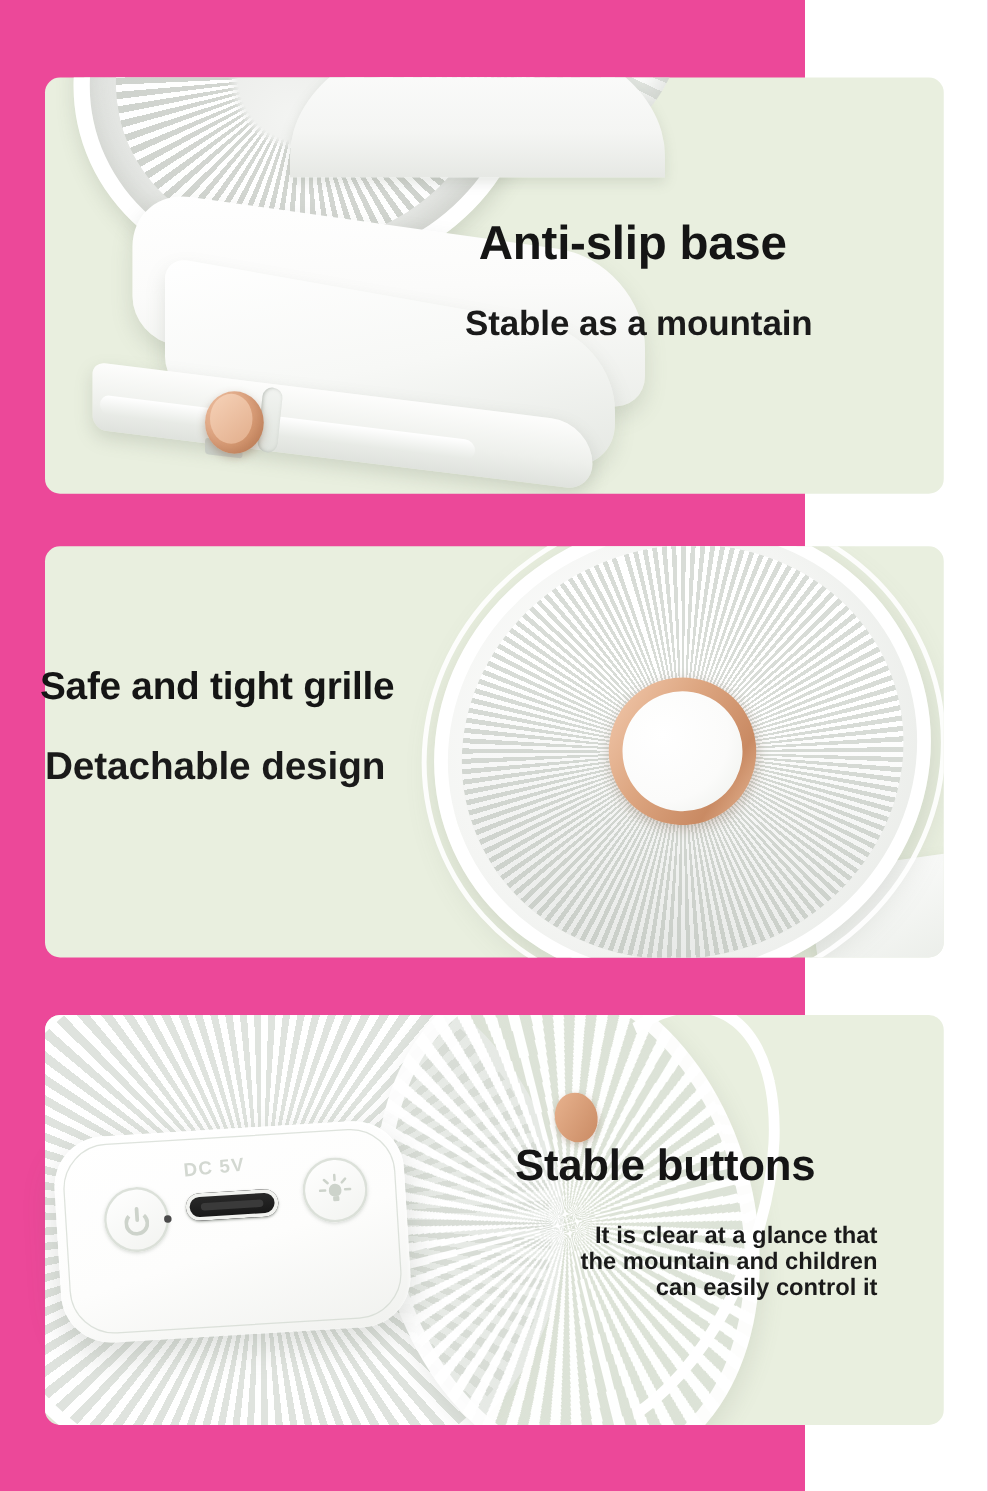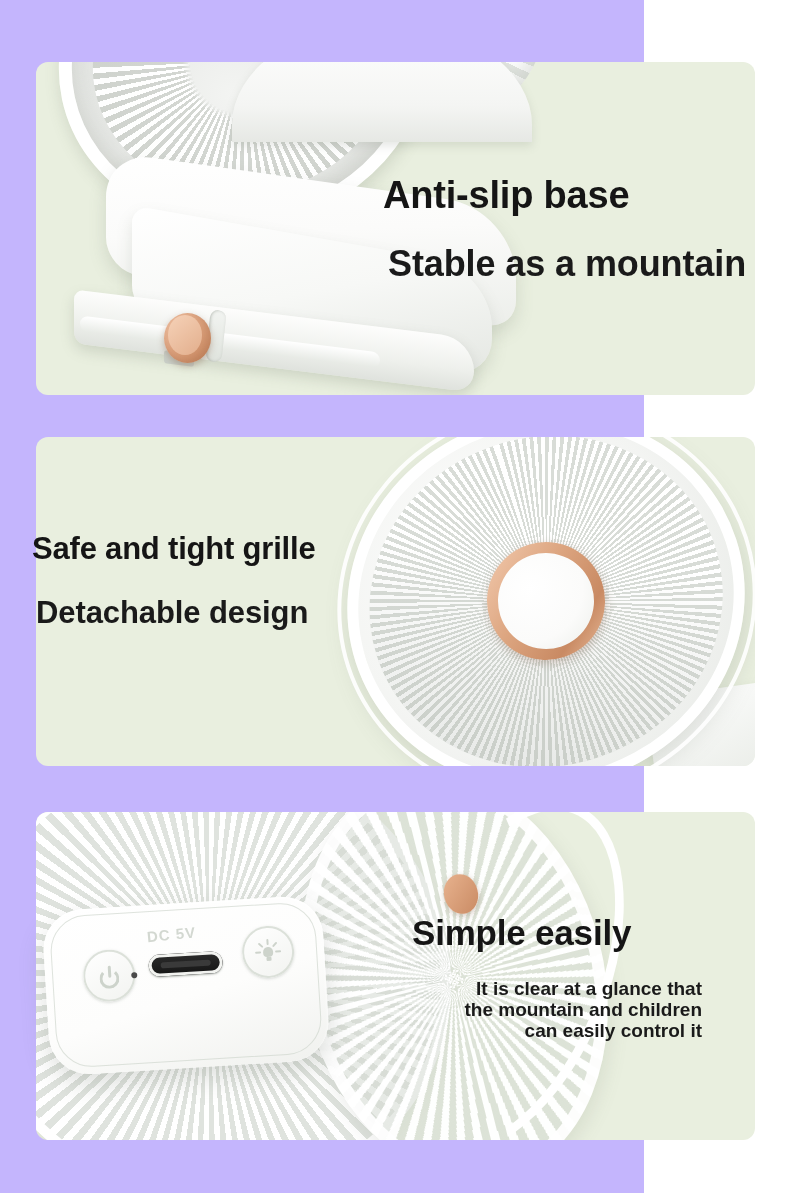--- a/index.html
+++ b/index.html
@@ -2,21 +2,21 @@
 <html><head>
 <meta charset="utf-8">
 <style>
   * { margin:0; padding:0; box-sizing:border-box; }
   html,body{
     width:790px; height:1193px;
     background:#ffffff;
     font-family:"Liberation Sans", sans-serif;
     overflow:hidden;
   }
-  .page{ position:relative; width:644px; height:1193px; background:#c4b5fd;padding-left:40px; }
+  .page{ position:relative; width:644px; height:1193px; background:#ec4899;padding-left:40px; }
 
   
   .panel{
     position:absolute;
     left:36px; width:719px;
     background:#e9efdf;
     border-radius:12px;
     overflow:hidden;
   }
   #panel-1{ top:62px;  height:333px; }
@@ -45,21 +45,21 @@
     font-weight:700;
     color:#1a1a1a;
     font-size:19px;
     line-height:21px;
     text-align:right;
     z-index:40;
   }
 
   
   #p1-headline{ left:383px; top:174px; font-size:38px; }
-  #p1-subline { left:372px; top:243px; font-size:36px;margin-left:16px; }
+  #p1-subline { left:372px; top:243px; font-size:28px; }
   
   #p2-headline{ left:32px;  top:531px; font-size:31px; }
   #p2-subline { left:36px;  top:595px; font-size:31px; }
   
   #p3-headline{ left:412px; top:913px; font-size:35px; }
   #p3-body    { left:412px; top:978px; width:290px; }
 
   
   .p1-stage{ position:absolute; left:0; top:0; width:719px; height:333px; z-index:5;}
 
@@ -444,20 +444,20 @@
         <div class="stem"></div>
         <div class="ray" style="transform:rotate(0deg)"></div>
         <div class="ray" style="transform:rotate(45deg)"></div>
         <div class="ray" style="transform:rotate(-45deg)"></div>
         <div class="ray" style="transform:rotate(90deg)"></div>
         <div class="ray" style="transform:rotate(-90deg)"></div>
       </div>
     </div>
   </div>
 
-  <div class="headline" id="p3-headline">Simple easily</div>
+  <div class="headline" id="p3-headline">Stable buttons</div>
   <div class="bodytext" id="p3-body">
     <div>It is clear at a glance that</div>
     <div>the mountain and children</div>
     <div>can easily control it</div>
   </div>
 
 </div>
 
 </body></html>

